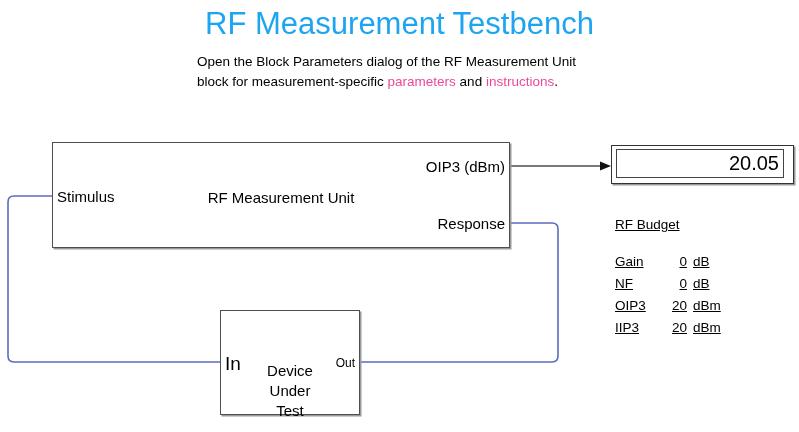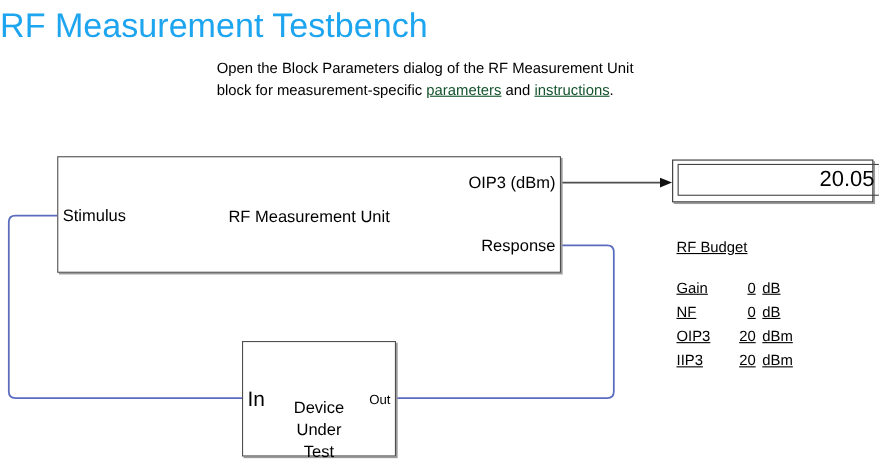--- a/index.html
+++ b/index.html
@@ -7,32 +7,32 @@
     position: relative;
     width: 799px; height: 432px;
     overflow: hidden;
     font-family: "Liberation Sans", sans-serif;
     color: #000;
     background: #ffffff;
   }
   
   .title {
     position: absolute; left: 0; top: 6px; width: 799px;
-    text-align: left;
+    text-align: center;
     font-size: 31px; font-weight: 400;
     color: #1ea5f0;
     white-space: nowrap;
   }
   .subtitle {
     position: absolute; left: 197px; top: 52px;
     font-size: 13.5px; line-height: 20px;
     white-space: nowrap;
   }
   .subtitle a {
-    color: #14532d; text-decoration: underline; cursor: pointer;
+    color: #ec4899; cursor: pointer;
   }
   
   .sim-block {
     position: absolute;
     background: #ffffff;
     border: 1.5px solid #4f4f4f;
     box-shadow: 1.5px 1.5px 0 #9a9a9a;
     box-sizing: border-box;
   }
   #mu-block { left: 52px; top: 142px; width: 458px; height: 106px; }
@@ -55,21 +55,21 @@
   #dut-port-in  { left: 4px;  top: 45px; font-size: 19px; }
   #dut-port-out { right: 4px; top: 45px; font-size: 12px; }
 
   
   #display-block {
     left: 611px; top: 145px; width: 183px; height: 39px;
     border-color: #333333;
   }
   #display-inner {
     position: absolute; left: 4px; top: 3px;
-    width: 184px; height: 29px;
+    width: 168px; height: 29px;
     border: 1px solid #444444;
     box-sizing: border-box;
     font-size: 20px; line-height: 27px;
     text-align: right; padding-right: 4px;
   }
   
   #rf-budget {
     position: absolute; left: 615px; top: 214px;
     font-size: 13.5px; line-height: 22px;
   }

